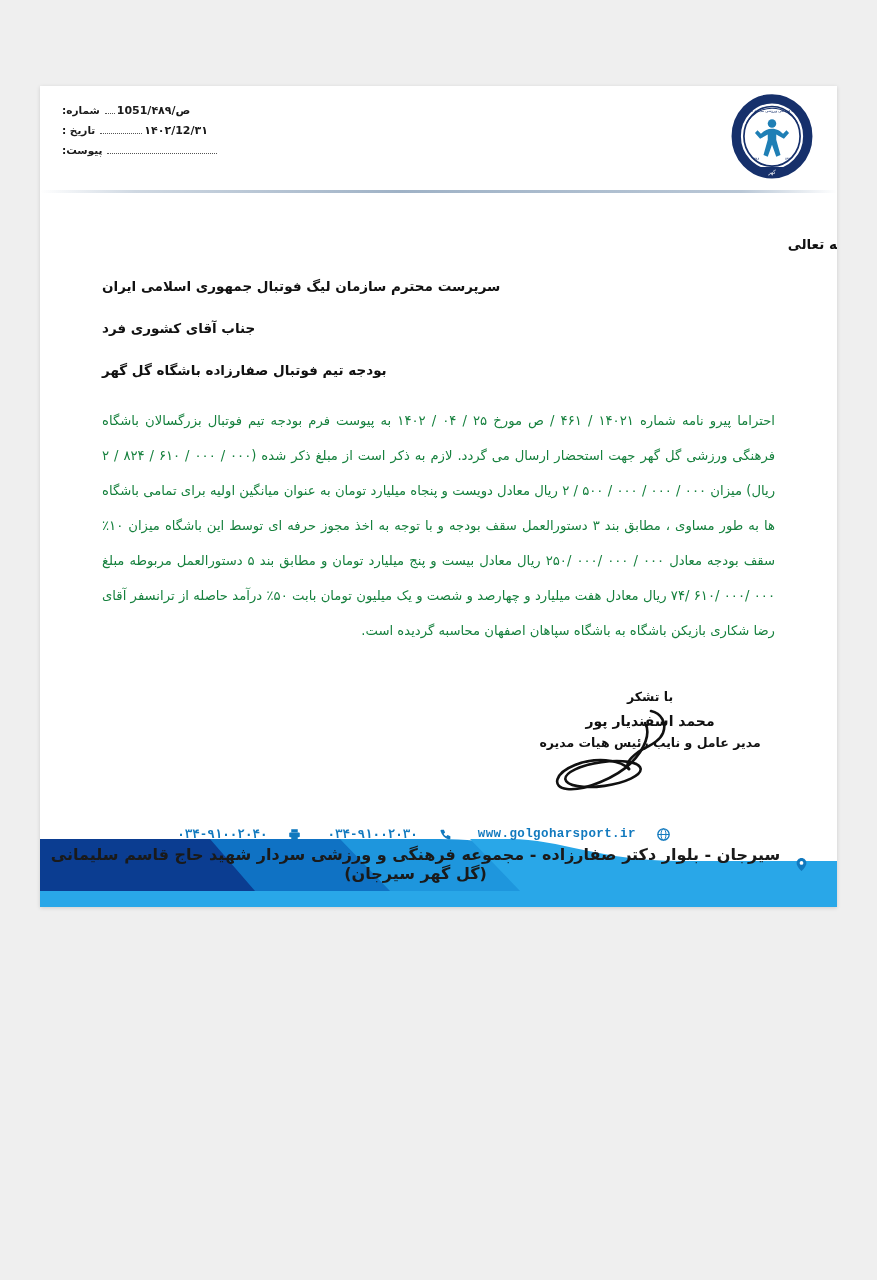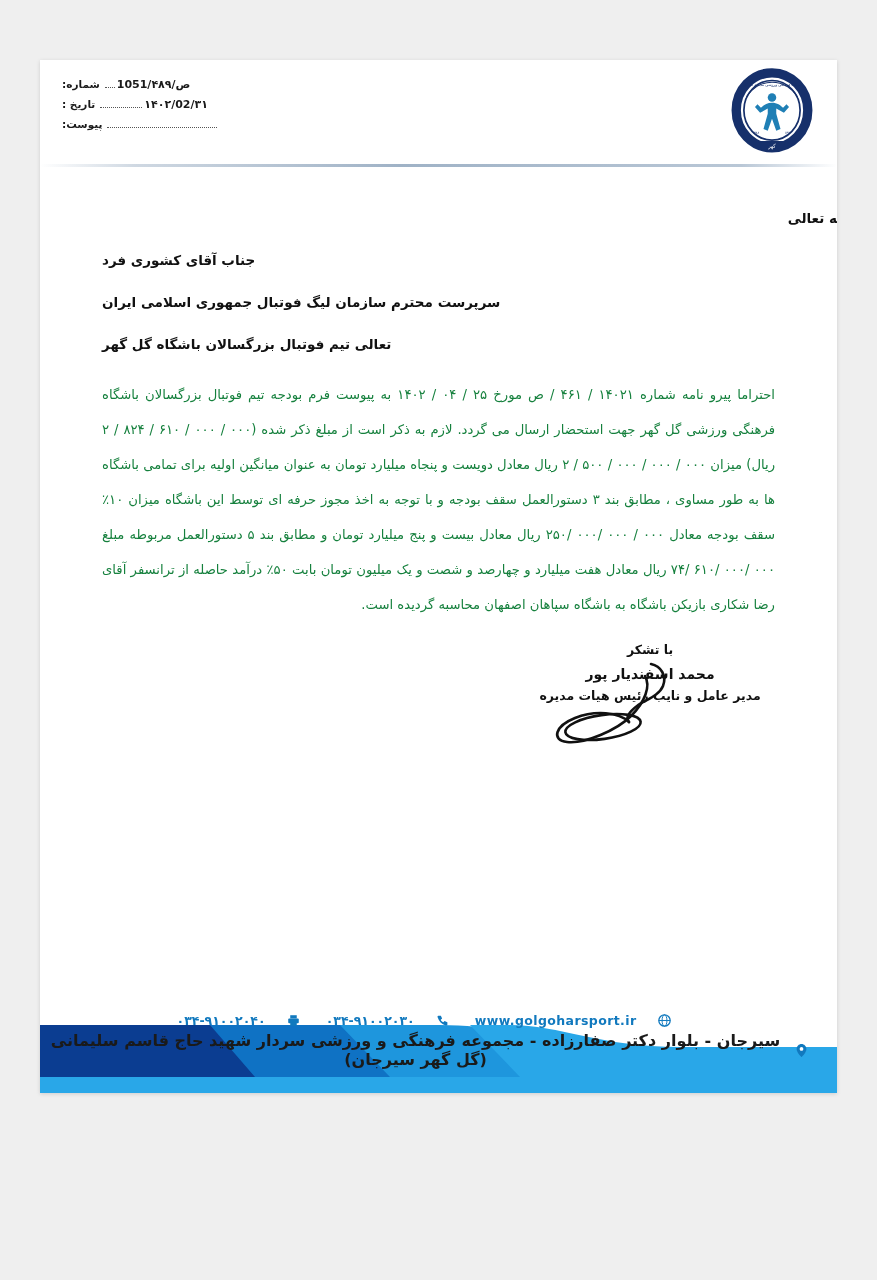--- a/index.html
+++ b/index.html
@@ -5,22 +5,22 @@
 <style>
   html,body{margin:0;padding:0;}
   body{
     width:877px;height:1280px;
     background:#efefef;
     font-family:"DejaVu Sans","Liberation Sans",sans-serif;
     overflow:hidden;
   }
   .page{
     position:absolute;
-    left:40px;top:60px;
-    width:797px;height:1033px;
+    left:40px;top:86px;
+    width:797px;height:821px;
     background:#ffffff;
     box-shadow:0 1px 4px rgba(0,0,0,.14);
     overflow:hidden;
   }
 
   
   .header{
     position:relative;
     height:110px;
   }
@@ -132,21 +132,21 @@
     font-size:13.2px;
     line-height:2.65;
     text-align:justify;
     text-justify:inter-word;
     color:#15803d;
   }
 
   
   .sign-wrap{
     position:relative;
-    margin-top:19px;
+    margin-top:40px;
     padding-left:400px;
     direction:rtl;
   }
   .sign-inner{
     position:relative;
     width:250px;
     text-align:center;
   }
   .sign-thanks{font-size:12.5px;font-weight:bold;margin-bottom:9px;}
   .sign-name{font-size:14px;font-weight:bold;margin-bottom:6px;}
@@ -182,20 +182,21 @@
   }
   .f-item{
     display:flex;
     align-items:center;
     gap:21px;
     font-size:12.5px;
     font-weight:bold;
     color:#1179be;
     letter-spacing:.4px;
     white-space:nowrap;
+    font-family:Liberation Mono, monospace;
   }
   .f-item .txt{direction:ltr;unicode-bidi:bidi-override;}
   .f-row2{
     display:flex;
     justify-content:center;
     align-items:center;
     gap:5px;
     font-size:16px;
     font-weight:bold;
     color:#1a1a1a;
@@ -212,21 +213,21 @@
 
     <div class="ref-block">
       <div class="ref-row r1">
         <span class="ref-label">شماره:</span>
         <span class="ref-dots"></span>
         <span class="ref-val">1051/۴۸۹/ص</span>
       </div>
       <div class="ref-row r2">
         <span class="ref-label">تاریخ :</span>
         <span class="ref-dots"></span>
-        <span class="ref-val">۱۴۰۲/02/۳۱</span>
+        <span class="ref-val">۱۴۰۲/12/۳۱</span>
       </div>
       <div class="ref-row empty">
         <span class="ref-label">پیوست:</span>
         <span class="ref-dots"></span>
         <span class="ref-val"></span>
       </div>
     </div>
 
     <div class="letterhead">
     </div>
@@ -251,23 +252,23 @@
         <path d="M34 88 h32 l-4 10 h-24 Z" fill="#16306b"></path>
         <text x="50" y="96" text-anchor="middle" fill="#ffffff" font-size="6" font-family="DejaVu Sans, sans-serif">گهر</text>
       </svg>
     </div>
 
     <div class="hr"></div>
   </div>
 
   <div class="content">
     <div class="basmala">بسمه تعالی</div>
+    <div class="addr-line">سرپرست محترم سازمان لیگ فوتبال جمهوری اسلامی ایران</div>
     <div class="addr-line">جناب آقای کشوری فرد</div>
-    <div class="addr-line">سرپرست محترم سازمان لیگ فوتبال جمهوری اسلامی ایران</div>
-    <div class="addr-line">تعالی تیم فوتبال بزرگسالان باشگاه گل گهر</div>
+    <div class="addr-line">بودجه تیم فوتبال صفارزاده باشگاه گل گهر</div>
     <div class="para">احتراما پیرو نامه شماره ۱۴۰۲۱ / ۴۶۱ / ص مورخ ۲۵ / ۰۴ / ۱۴۰۲ به پیوست فرم بودجه تیم فوتبال بزرگسالان باشگاه فرهنگی ورزشی گل گهر جهت استحضار ارسال می گردد. لازم به ذکر است از مبلغ ذکر شده (۰۰۰ / ۰۰۰ / ۶۱۰ / ۸۲۴ / ۲ ریال) میزان ۰۰۰ / ۰۰۰ / ۰۰۰ / ۵۰۰ / ۲ ریال معادل دویست و پنجاه میلیارد تومان به عنوان میانگین اولیه برای تمامی باشگاه ها به طور مساوی ، مطابق بند ۳ دستورالعمل سقف بودجه و با توجه به اخذ مجوز حرفه ای توسط این باشگاه میزان ۱۰٪ سقف بودجه معادل ۰۰۰ / ۰۰۰ /۰۰۰ /۲۵۰ ریال معادل بیست و پنج میلیارد تومان و مطابق بند ۵ دستورالعمل مربوطه مبلغ ۰۰۰ /۰۰۰ /۶۱۰ /۷۴ ریال معادل هفت میلیارد و چهارصد و شصت و یک میلیون تومان بابت ۵۰٪ درآمد حاصله از ترانسفر آقای رضا شکاری بازیکن باشگاه به باشگاه سپاهان اصفهان محاسبه گردیده است.</div>
 
     <div class="sign-wrap">
       <div class="sign-inner">
         <div class="sign-thanks">با تشکر</div>
         <div class="sign-name">محمد اسفندیار پور</div>
         <div class="sign-title">مدیر عامل و نایب رئیس هیات مدیره</div>
         <svg class="scribble" viewBox="0 0 190 90">
           <g fill="none" stroke="#111" stroke-width="2.6" stroke-linecap="round">
             <path d="M118 8 C128 10 134 20 130 30 C126 40 112 44 104 50 C96 56 92 62 96 66"></path>

